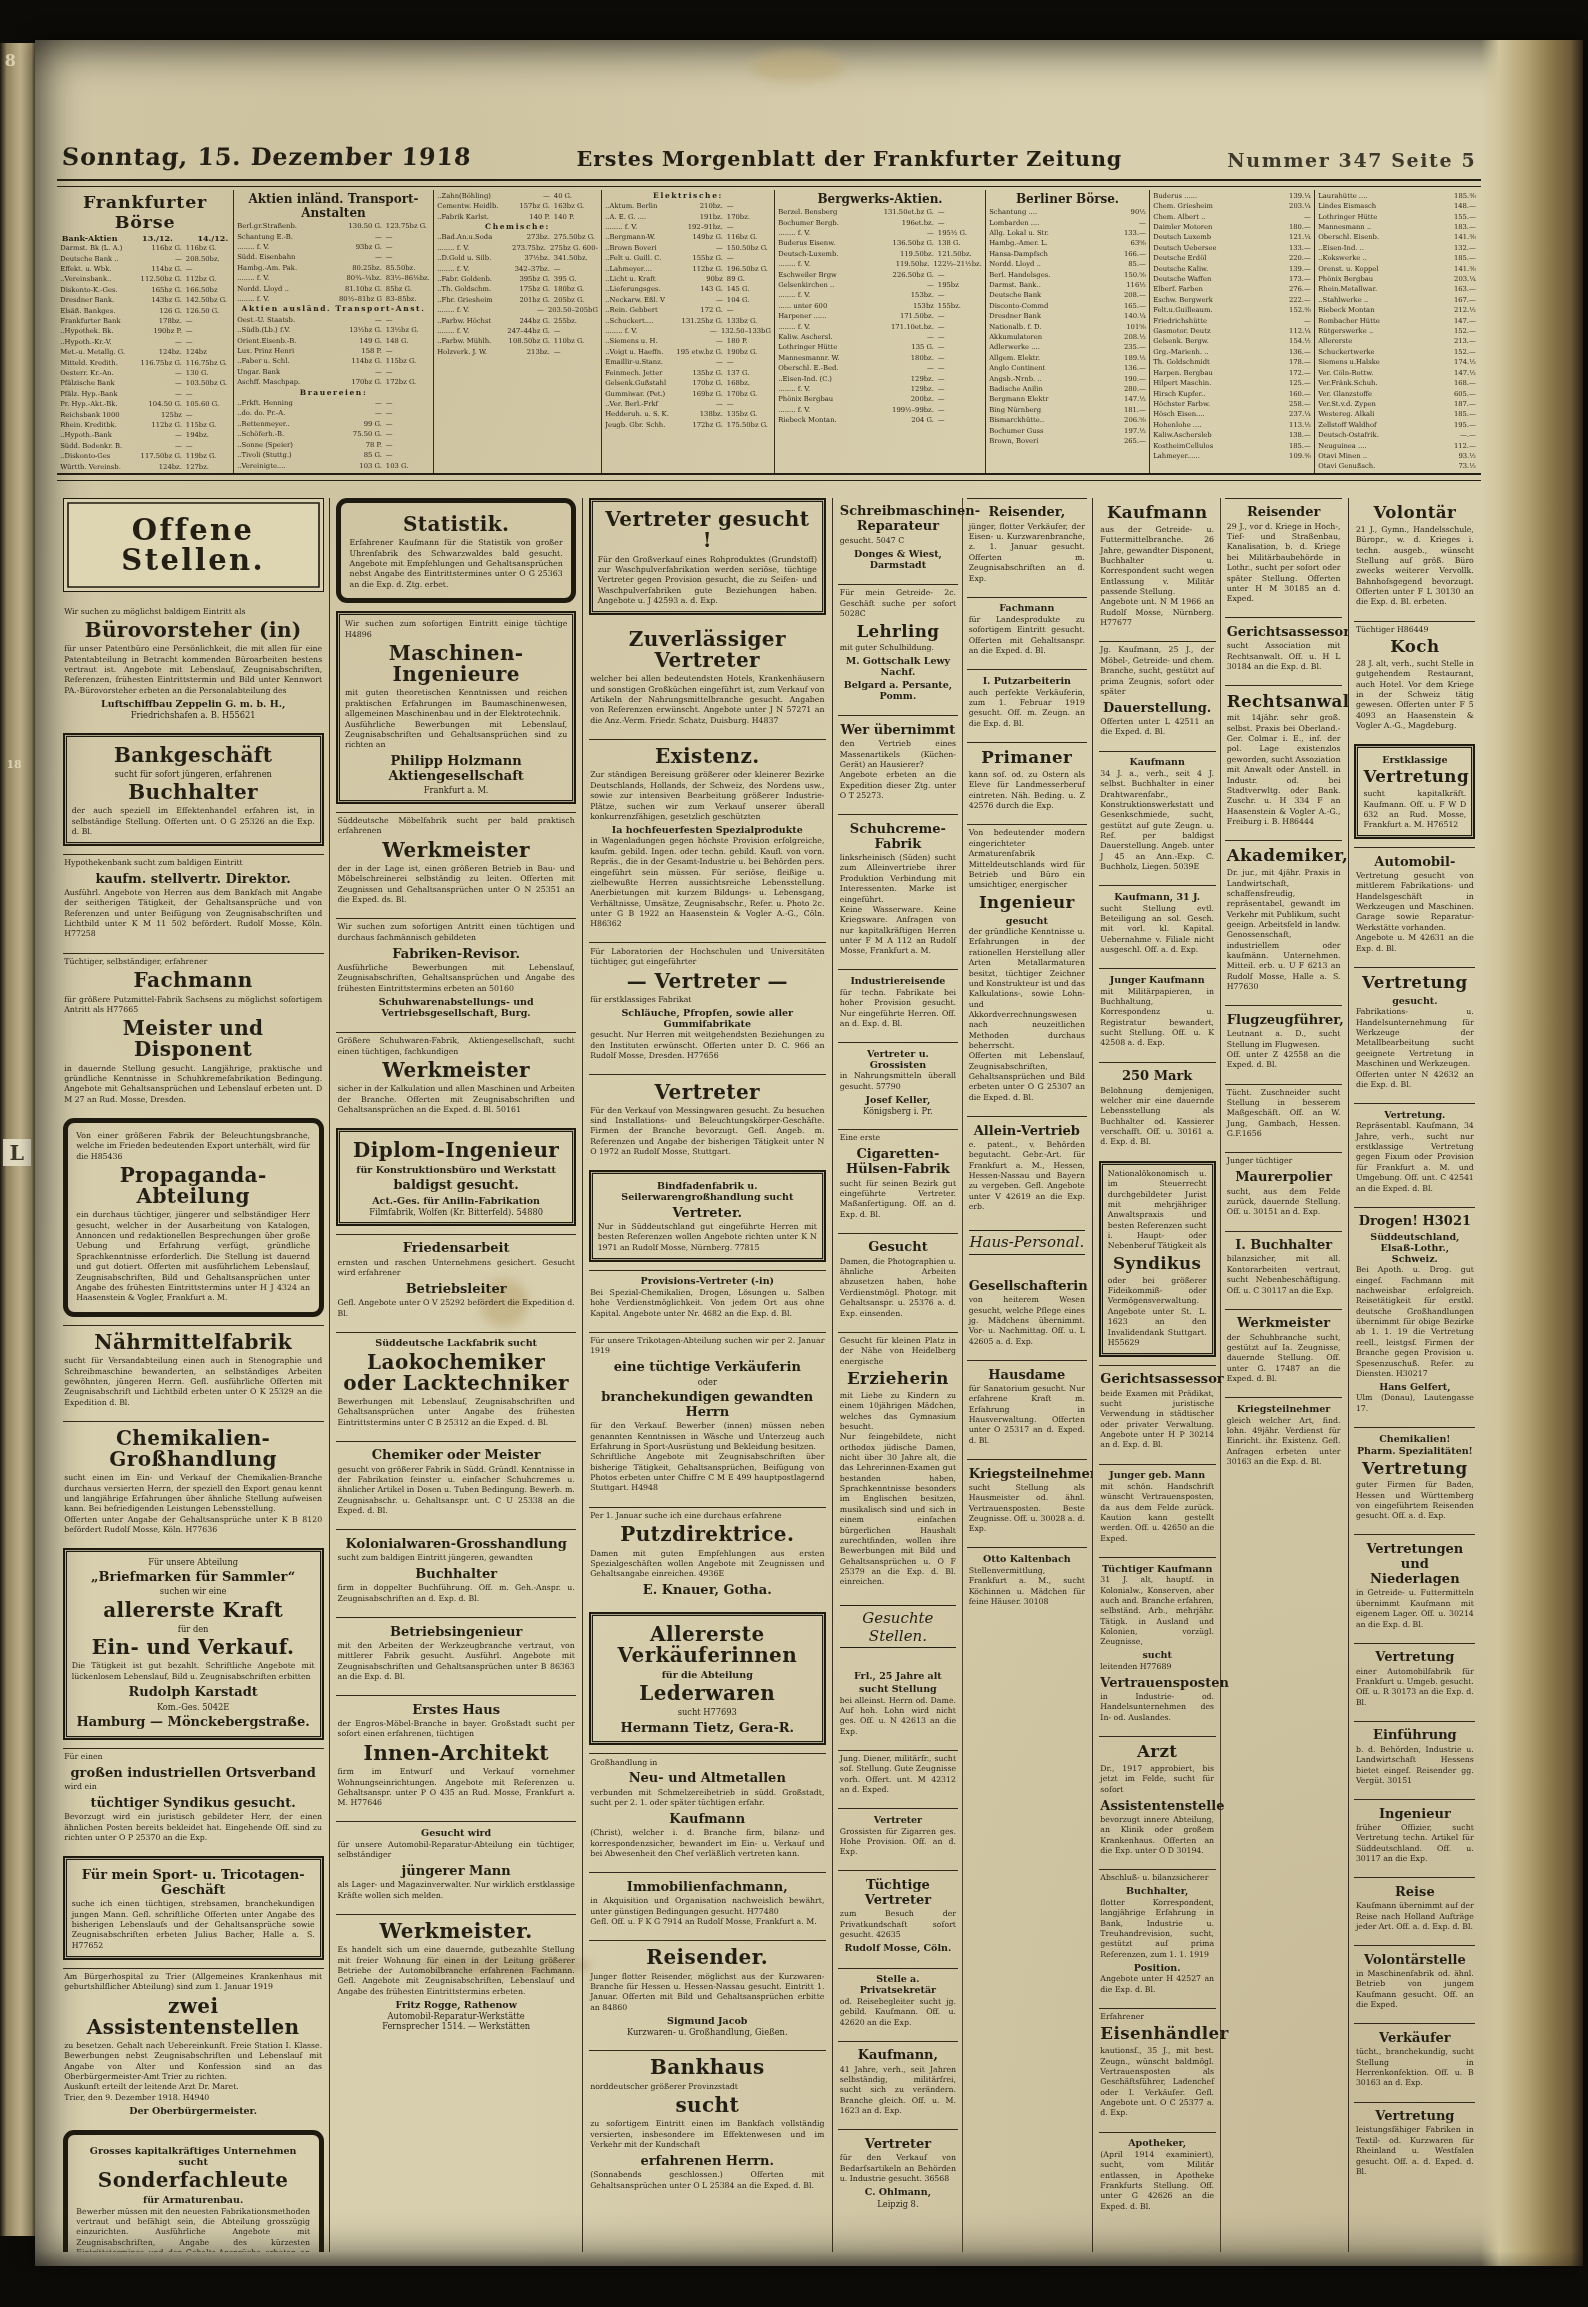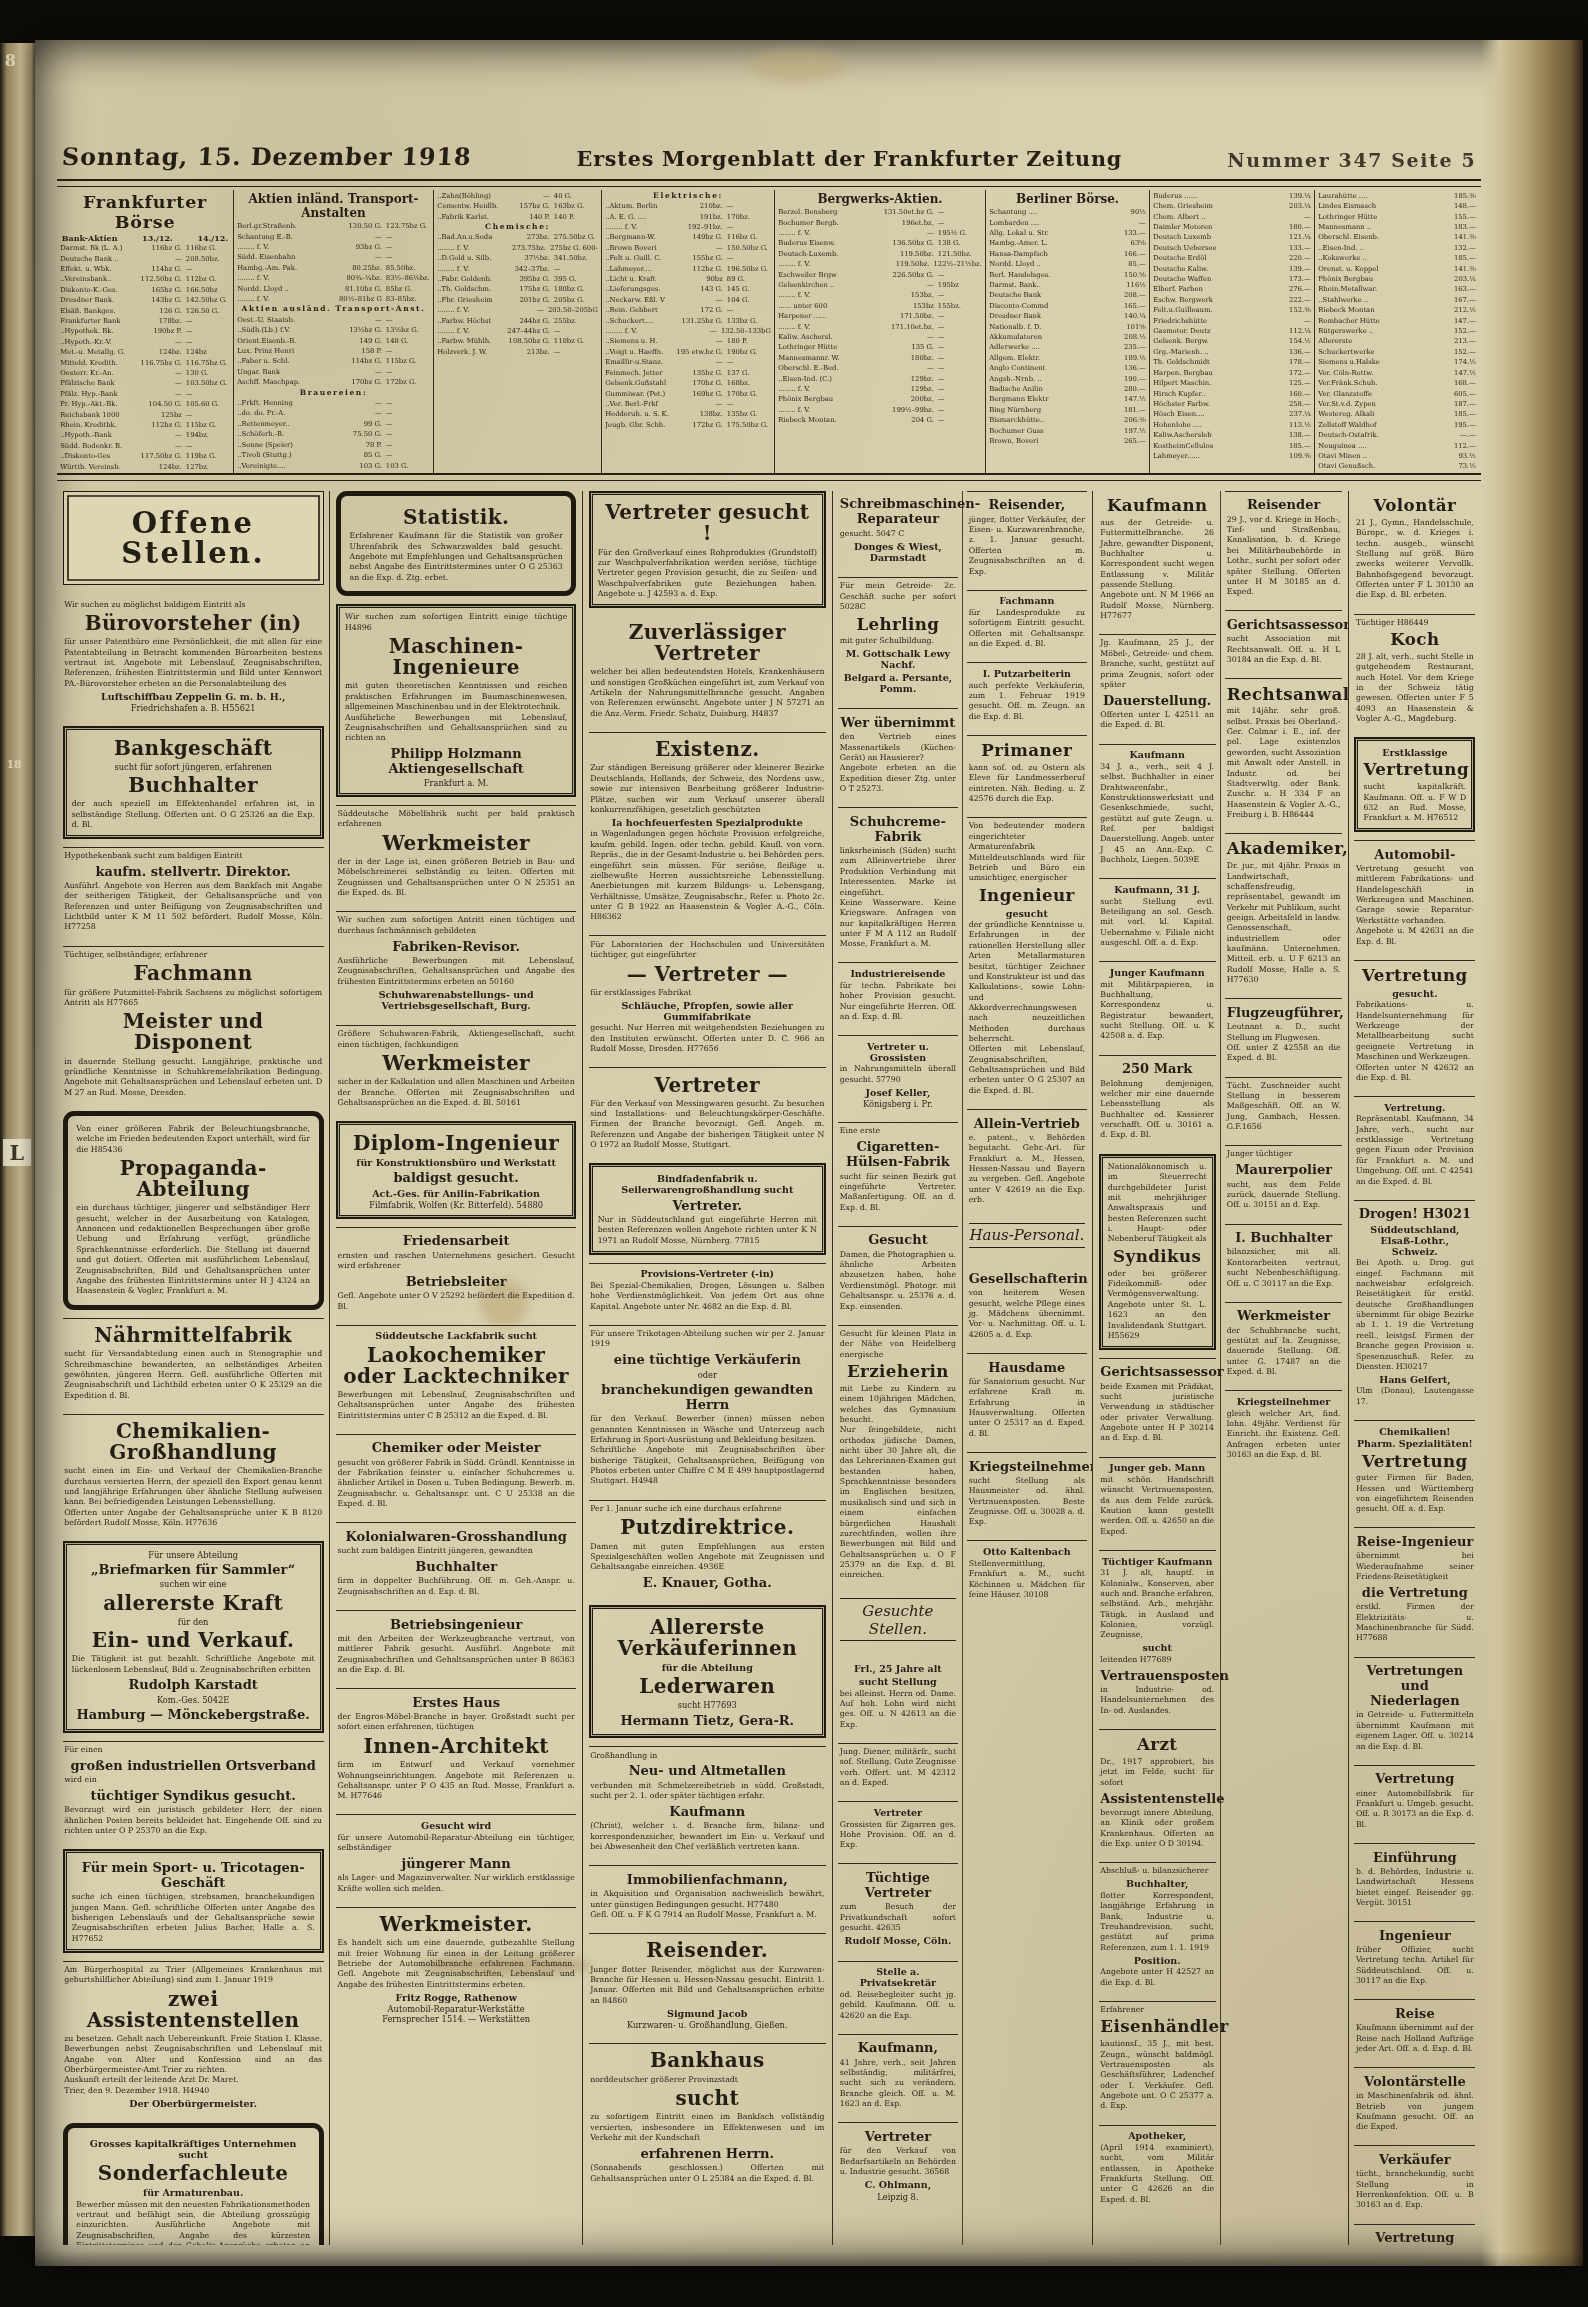--- a/index.html
+++ b/index.html
@@ -32,21 +32,21 @@
   .scol + .scol{border-left:0.8px solid #372d1d;}
   .scol .stitle{font-weight:bold;text-align:center;font-size:12px;padding:0.8px 0 1.6px;}
   .scol .stitle.big{font-size:17.5px;letter-spacing:0.8px;}
   .scol .ssub{font-weight:bold;font-size:8px;display:flex;justify-content:space-between;padding:0 1.6px;}
   .srow{display:flex;font-size:6.8px;line-height:10.4px;white-space:nowrap;}
   .srow .nm{overflow:hidden;flex:1 1 auto;}
   .srow .v1,.srow .v2{flex:0 0 auto;padding-left:4px;}
   .srow .v2{min-width:44px;text-align:left;}
   .srow.sub{font-weight:bold;font-size:7.5px;justify-content:center;letter-spacing:1.6px;}
   
-  .ads{display:flex;height:1754px;overflow:hidden;margin-top:10px;}
+  .ads{display:flex;height:1754px;overflow:hidden;margin-top:17px;}
   .adcol{box-sizing:border-box;overflow:hidden;padding:0 5.6px;}
   .adcol + .adcol{border-left:1.2px solid #372d1d;}
   .adcol.two{column-count:2;column-gap:9.5px;column-rule:0.8px solid #4a3e29;column-fill:auto;}
   .ad{break-inside:avoid;margin:0 0 8px 0;padding:3.2px 1.6px 4.8px;}
   .ad.rule{border-top:1.2px solid #33291a;}
   .ad.box{border:2.4px solid #1f1a10;padding:6.4px 7.1px;box-shadow:0 0 0 0.8px #d8cfae inset,0 0 0 2px #1f1a10 inset;}
   .ad.heavybox{border:5.6px solid #1f1a10;border-radius:11px;padding:8px 8.7px;}
   .ad.ribbon{border:1.6px solid #1f1a10;box-shadow:0 0 0 3.2px #d8cfae inset,0 0 0 4.8px #1f1a10 inset;
              padding:12.7px 6.4px;margin-bottom:11px;background:#ded5b2;}
   .a-h1{font-size:20px;line-height:1.05;font-weight:bold;text-align:center;margin:3.2px 0;letter-spacing:0.4px;}
@@ -1454,26 +1454,20 @@
             <div class="a-h3">Hans Gelfert,</div>
             <div class="a-b">Ulm (Donau), Lautengasse 17.</div>
           </article>
           <article class="ad rule">
             <div class="a-h3">Chemikalien!</div>
             <div class="a-h3">Pharm. Spezialitäten!</div>
             <div class="a-h1">Vertretung</div>
             <div class="a-b">guter Firmen für Baden, Hessen und Württemberg von eingeführtem Reisenden gesucht. Off. a. d. Exp.</div>
           </article>
           <article class="ad rule">
-            <div class="a-h2">Reise-Ingenieur</div>
-            <div class="a-b">übernimmt bei Wiederaufnahme seiner Friedens-Reisetätigkeit</div>
-            <div class="a-h2">die Vertretung</div>
-            <div class="a-b">erstkl. Firmen der Elektrizitäts- u. Maschinenbranche für Südd.  H77688</div>
-          </article>
-          <article class="ad rule">
             <div class="a-h2">Vertretungen und Niederlagen</div>
             <div class="a-b">in Getreide- u. Futtermitteln übernimmt Kaufmann mit eigenem Lager. Off. u. 30214 an die Exp. d. Bl.</div>
           </article>
           <article class="ad rule">
             <div class="a-h2">Vertretung</div>
             <div class="a-b">einer Automobilfabrik für Frankfurt u. Umgeb. gesucht. Off. u. R 30173 an die Exp. d. Bl.</div>
           </article>
           <article class="ad rule">
             <div class="a-h2">Einführung</div>
             <div class="a-b">b. d. Behörden, Industrie u. Landwirtschaft Hessens bietet eingef. Reisender gg. Vergüt.  30151</div>

